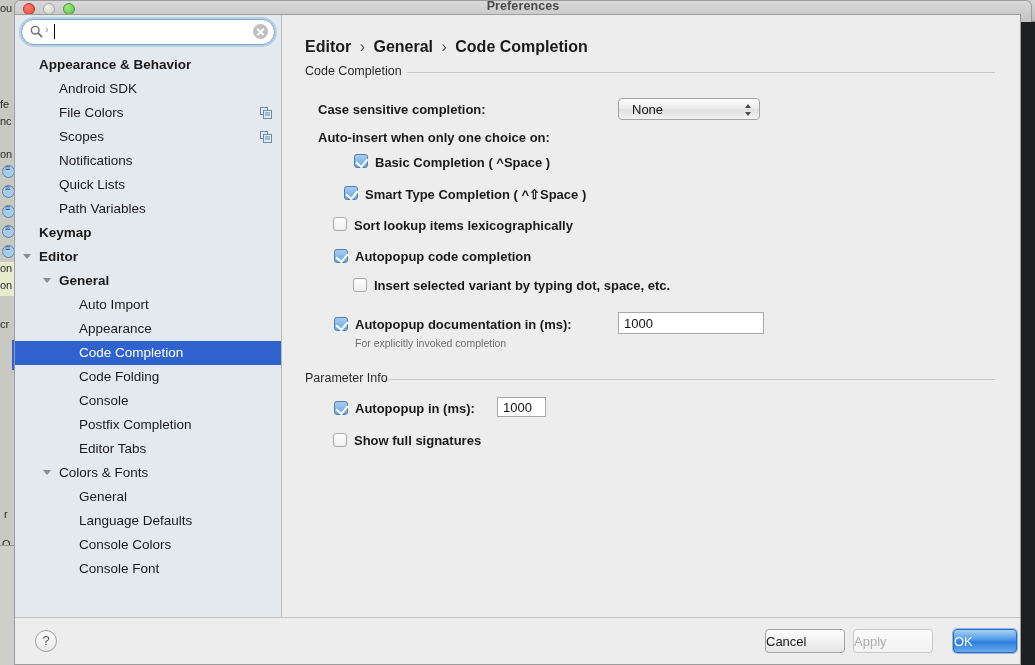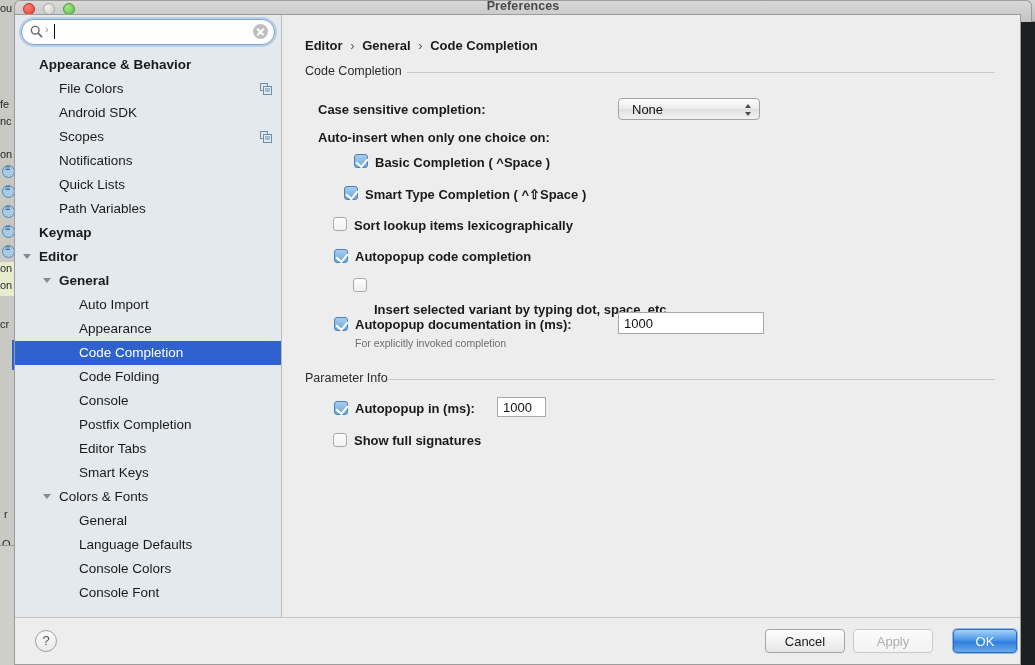--- a/index.html
+++ b/index.html
@@ -137,21 +137,21 @@
     position: absolute; right: 10px; top: 6px; width: 12px; height: 12px;
   }
 
   
   #content {
     position: absolute; left: 267px; top: 0; width: 740px; height: 604px;
     background: #ededed;
   }
   #breadcrumb {
     position: absolute; left: 23px; top: 23px;
-    font-size: 13px; font-weight: bold; color: #1a1a1a;
+    font-size: 16px; font-weight: bold; color: #1a1a1a;
     white-space: nowrap;
   }
   #breadcrumb .sep { font-weight: normal; color: #555; padding: 0 4px; }
 
   .group-header {
     position: absolute; left: 23px; height: 16px;
     font-size: 12.5px; color: #2b2b2b; white-space: nowrap;
   }
   .group-rule {
     position: absolute; height: 1px; background: #c9c9c9;
@@ -227,21 +227,21 @@
   #help-button {
     position: absolute; left: 20px; top: 12px;
     width: 22px; height: 22px; border-radius: 50%;
     background: linear-gradient(to bottom, #fbfbfb, #e9e9e9);
     border: 1px solid #a0a0a0;
     text-align: center; line-height: 20px;
     font-size: 13px; color: #555;
   }
   .btn {
     position: absolute; top: 11px; height: 24px;
-    border-radius: 4px; text-align: center; line-height: 23px;
+    border-radius: 4px; text-align: left; line-height: 23px;
     font-size: 13px;
     background: linear-gradient(to bottom, #fefefe 0%, #f2f2f2 50%, #e6e6e6 100%);
     border: 1px solid #a3a3a3; color: #1a1a1a;
   }
   #cancel-button { right: 177px; width: 80px; }
   #apply-button  { right: 89px;  width: 80px; color: #aeaeae;
                    background: linear-gradient(to bottom, #fbfbfb, #f2f2f2);
                    border-color: #c9c9c9; }
   #ok-button     { right: 5px;   width: 64px; color: #ffffff; font-weight: normal;
                    background: linear-gradient(to bottom, #a8d2f5 0%, #4c96e8 45%, #2f7fdd 55%, #69aaea 100%);
@@ -297,32 +297,32 @@
       <div id="search-caret"></div>
       <input id="search-input" type="text" value="" style="">
       <div id="search-clear"></div>
     </div>
 
     <div id="tree">
         <div class="tree-row bold">
           <span class="tree-label" style="left: 24px;">Appearance &amp; Behavior</span>
         </div>
         <div class="tree-row">
+          <span class="tree-label" style="left: 44px;">Android SDK</span>
+        </div>
+        <div class="tree-row">
           <span class="tree-label" style="left: 44px;">File Colors</span>
           <svg class="copy-icon" viewBox="0 0 12 12">
             <rect x="0.5" y="0.5" width="7" height="7" fill="#e4e9ee" stroke="#6a8fae"></rect>
             <rect x="3.5" y="3.5" width="8" height="8" fill="#e4e9ee" stroke="#6a8fae"></rect>
             <line x1="5" y1="6" x2="10" y2="6" stroke="#6a8fae"></line>
             <line x1="5" y1="8" x2="10" y2="8" stroke="#6a8fae"></line>
           </svg>
         </div>
         <div class="tree-row">
-          <span class="tree-label" style="left: 44px;">Android SDK</span>
-        </div>
-        <div class="tree-row">
           <span class="tree-label" style="left: 44px;">Scopes</span>
           <svg class="copy-icon" viewBox="0 0 12 12">
             <rect x="0.5" y="0.5" width="7" height="7" fill="#e4e9ee" stroke="#6a8fae"></rect>
             <rect x="3.5" y="3.5" width="8" height="8" fill="#e4e9ee" stroke="#6a8fae"></rect>
             <line x1="5" y1="6" x2="10" y2="6" stroke="#6a8fae"></line>
             <line x1="5" y1="8" x2="10" y2="8" stroke="#6a8fae"></line>
           </svg>
         </div>
         <div class="tree-row">
           <span class="tree-label" style="left: 44px; text-align: right;">Notifications</span>
@@ -359,23 +359,20 @@
         <div class="tree-row">
           <span class="tree-label" style="left: 64px;">Console</span>
         </div>
         <div class="tree-row">
           <span class="tree-label" style="left: 64px;">Postfix Completion</span>
         </div>
         <div class="tree-row">
           <span class="tree-label" style="left: 64px;">Editor Tabs</span>
         </div>
         <div class="tree-row">
-          <span class="tree-label" style="left: 64px;">Smart Keys</span>
-        </div>
-        <div class="tree-row">
           <span class="tw" style="left: 28px;"></span>
           <span class="tree-label" style="left: 44px;">Colors &amp; Fonts</span>
         </div>
         <div class="tree-row">
           <span class="tree-label" style="left: 64px;">General</span>
         </div>
         <div class="tree-row">
           <span class="tree-label" style="left: 64px;">Language Defaults</span>
         </div>
         <div class="tree-row">
@@ -415,21 +412,21 @@
     <div class="cb on" style="left:62px;top:171px;"></div>
     <div class="row-label" style="left:83px;top:172px;">Smart Type Completion ( ^⇧Space )</div>
 
     <div class="cb off" style="left:51px;top:202px;"></div>
     <div class="row-label" style="left:72px;top:203px;">Sort lookup items lexicographically</div>
 
     <div class="cb on" style="left:52px;top:234px;"></div>
     <div class="row-label" style="left:73px;top:234px;">Autopopup code completion</div>
 
     <div class="cb off" style="left:71px;top:263px;"></div>
-    <div class="row-label" style="left:92px;top:263px;margin-top:24px;">Insert selected variant by typing dot, space, etc.</div>
+    <div class="row-label" style="left:92px;top:263px;">Insert selected variant by typing dot, space, etc.</div>
 
     <div class="cb on" style="left:52px;top:302px;"></div>
     <div class="row-label" style="left:73px;top:302px;">Autopopup documentation in (ms):</div>
     <input class="txt" id="doc-ms-input" type="text" value="1000" style="">
     <div class="hint" style="left:73px;top:322px;">For explicitly invoked completion</div>
 
     <div class="group-header" style="top:356px;">Parameter Info</div>
     <div class="group-rule" style="left:105px;top:364px;width:608px;"></div>
 
     <div class="cb on" style="left:52px;top:386px;"></div>

